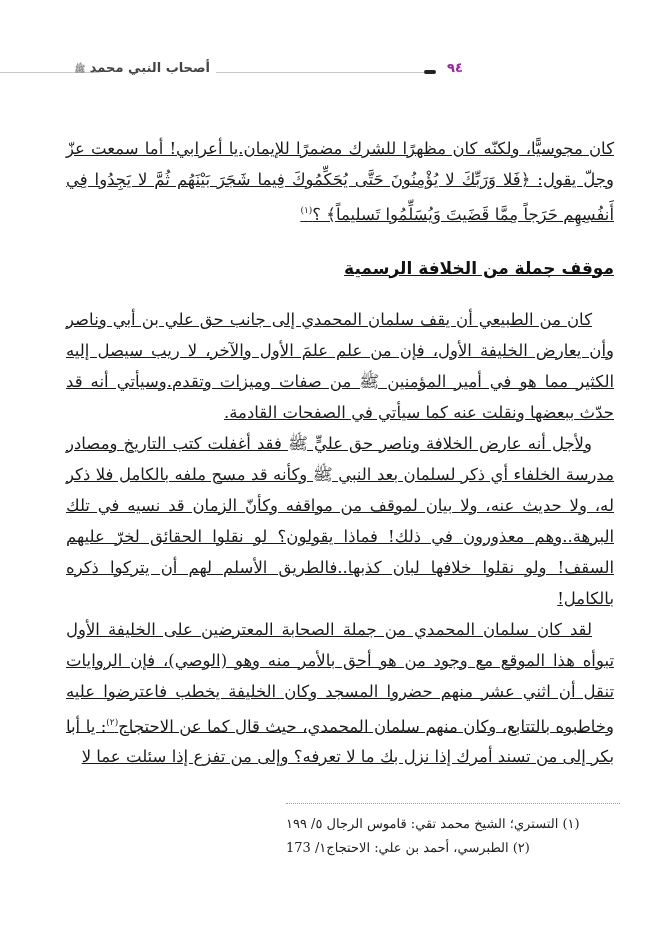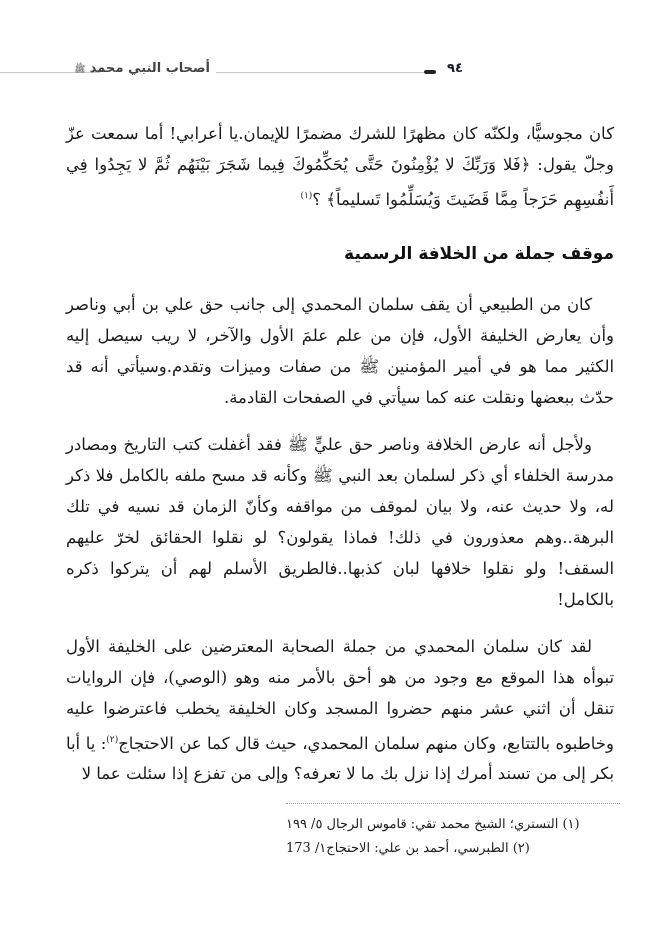--- a/index.html
+++ b/index.html
@@ -2,27 +2,27 @@
 <html><head>
 <meta charset="utf-8">
 <style>
   html, body { margin: 0; padding: 0; background: #ffffff; }
   body { width: 669px; height: 944px; position: relative; overflow: hidden; font-family: "DejaVu Serif", serif; color: #1a1a1a; }
   .header { position: absolute; top: 58px; left: 0; width: 658px; height: 30px; }
   .hline { position: absolute; top: 14px; height: 1px; background: #c9c9c9; }
   .hline.left { left: 0; width: 100px; }
   .hline.mid { left: 216px; width: 212px; }
   .hdash { position: absolute; top: 12px; left: 424px; width: 12px; height: 4px; background: #222; border-radius: 2px; }
-  .page-num { position: absolute; top: 2px; left: 447px; font-family: "DejaVu Sans", sans-serif; font-size: 13px; font-weight: bold; color: #0f172a; }
+  .page-num { position: absolute; top: 2px; left: 447px; font-family: "DejaVu Sans", sans-serif; font-size: 13px; font-weight: bold; color: #a21caf; }
   .running-title { position: absolute; top: 2px; left: 106px; width: 104px; direction: rtl; text-align: center; font-family: "DejaVu Sans", sans-serif; font-size: 13px; font-weight: bold; color: #444; white-space: nowrap; }
   .saw { font-size: 9px; color: #888; }
-  .content { position: absolute; top: 118px; left: 66px; width: 548px; direction: rtl; text-align: justify; }
+  .content { position: absolute; top: 133px; left: 66px; width: 548px; direction: rtl; text-align: justify; text-decoration: underline; }
   p { margin: 0; font-size: 16.5px; line-height: 31px; }
   p.indent { text-indent: 22px; }
-  .para-gap { margin-top: 16px; }
+  .para-gap { }
   h2 { margin: 28px 0 26px 0; font-family: "DejaVu Sans", sans-serif; font-size: 17px; font-weight: bold; color: #111; text-align: right; }
   sup { font-size: 9px; }
   .fn-sep { position: absolute; top: 803px; left: 286px; width: 334px; border-top: 1px dotted #9a9a9a; }
   .footnotes { position: absolute; top: 812px; left: 286px; width: 320px; direction: rtl; text-align: left; }
   .footnotes div { font-size: 13px; line-height: 24px; color: #222; }
 </style>
 </head>
 <body>
 
 <div class="header">

